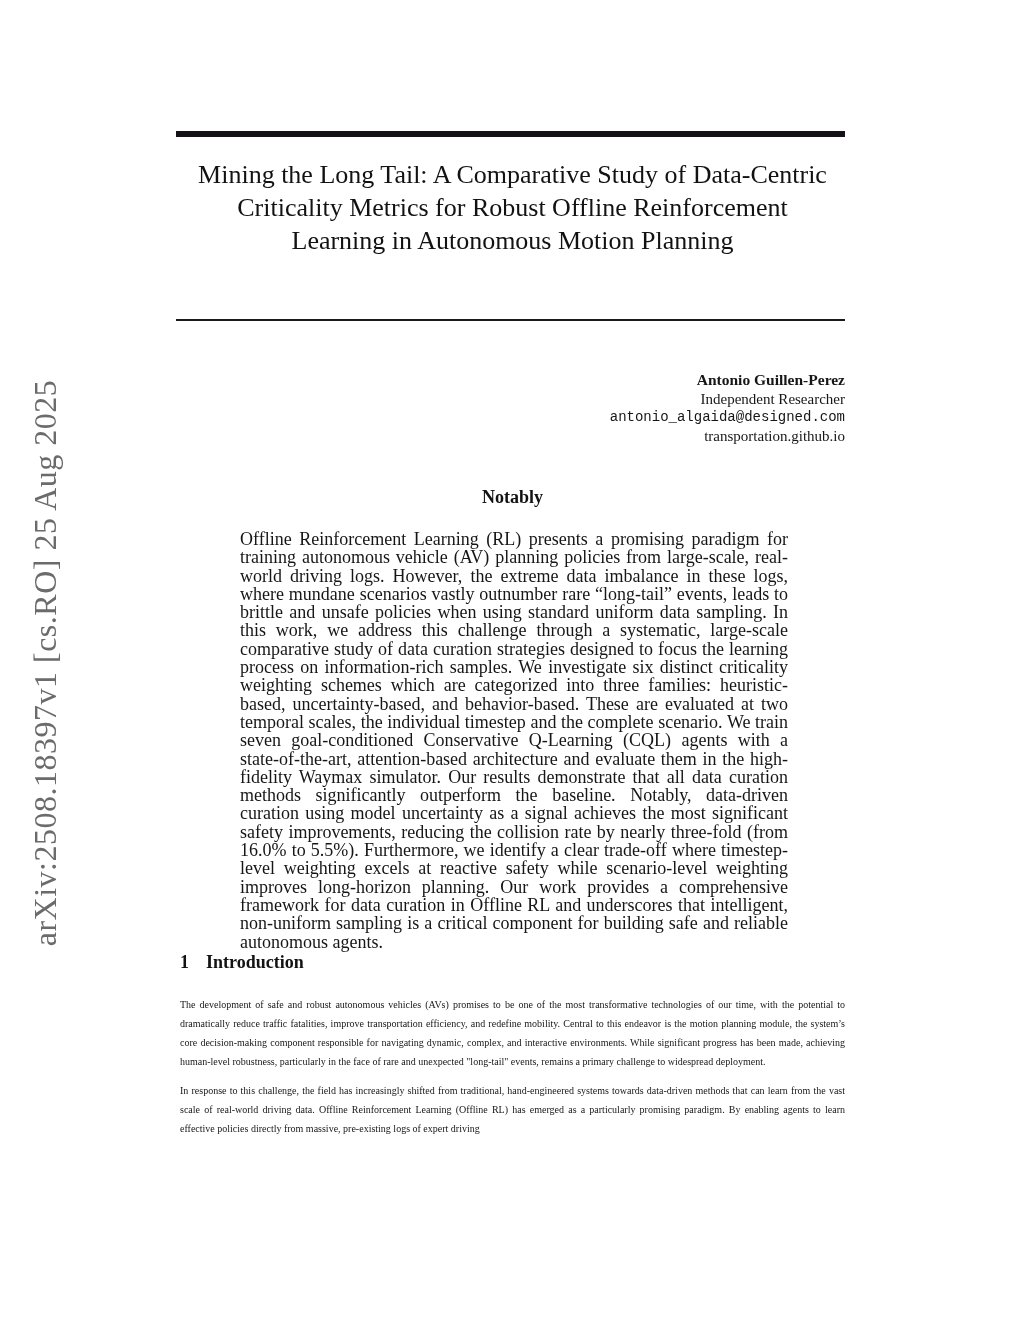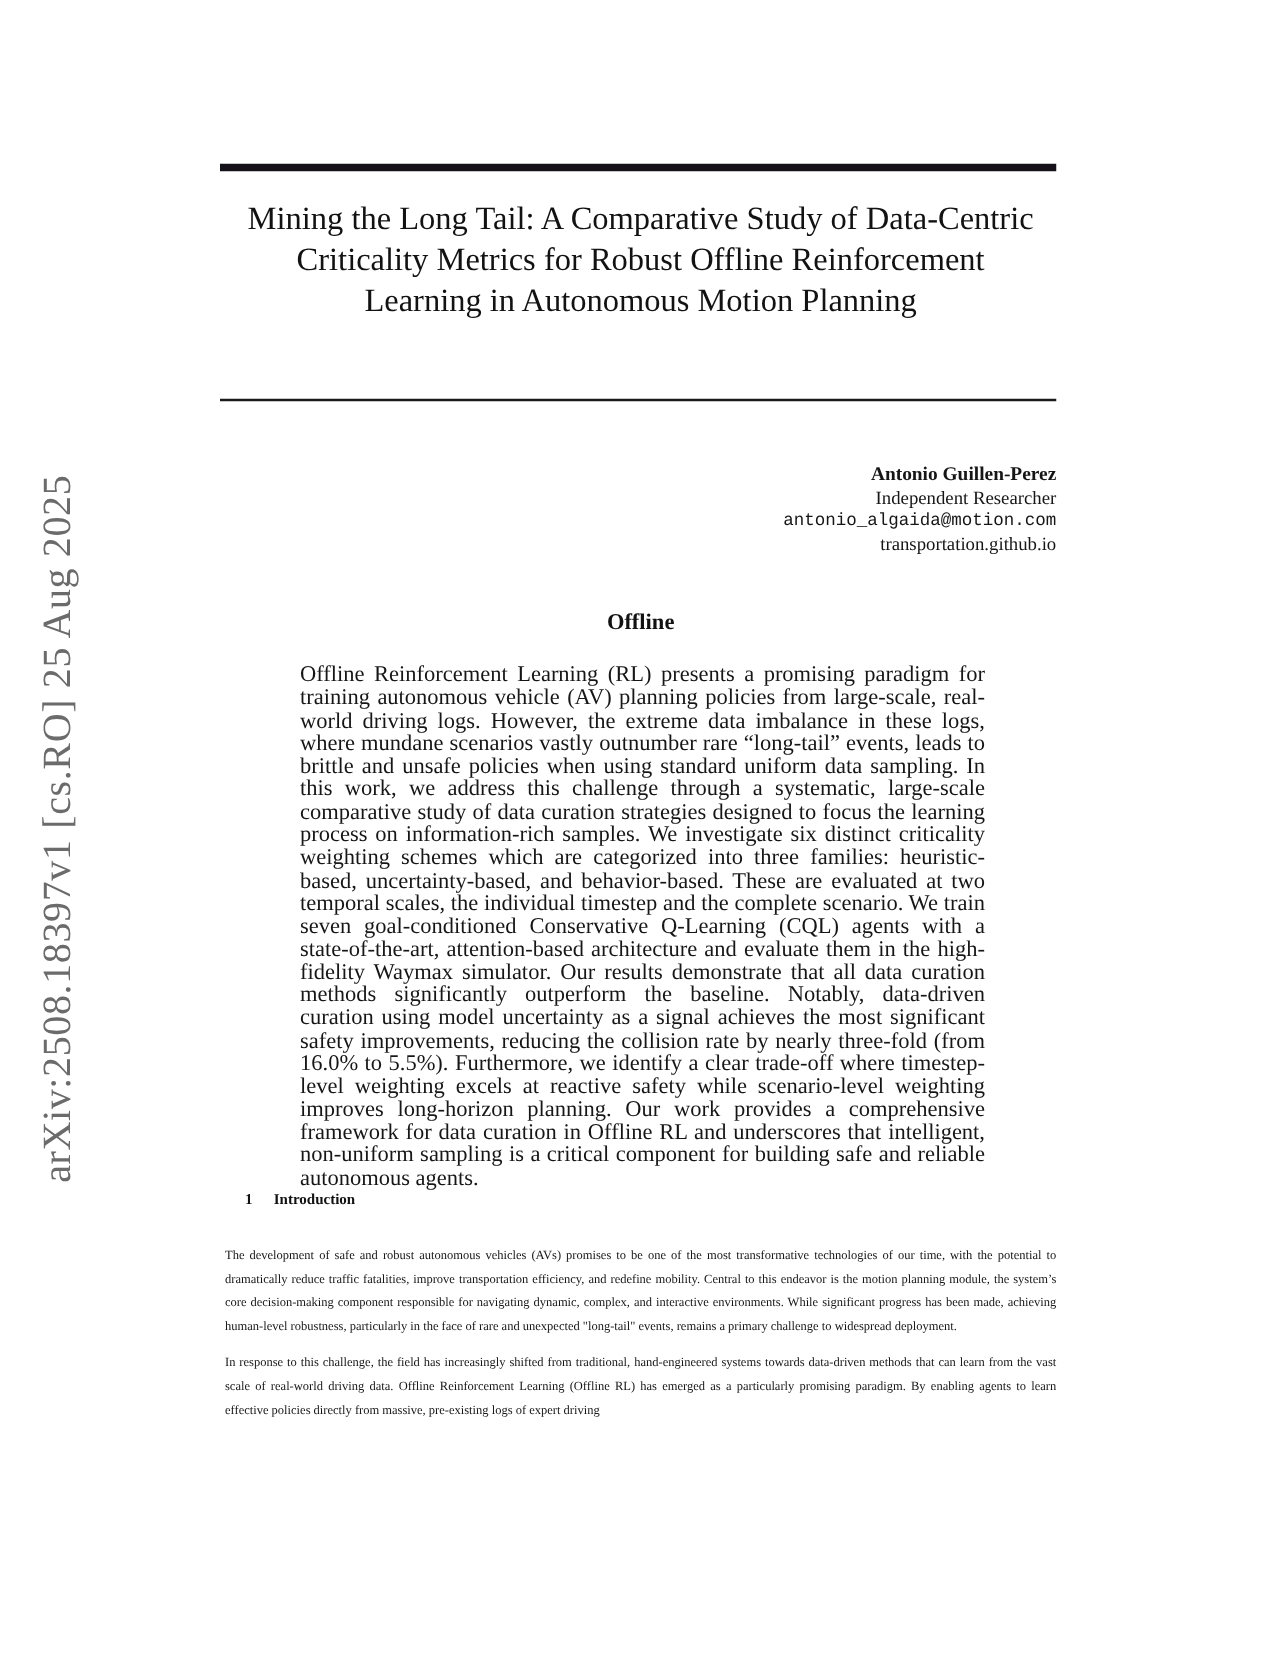--- a/index.html
+++ b/index.html
@@ -86,24 +86,23 @@
     width: 548px;
     text-align: justify;
     font-size: 18px;
     line-height: 18.3px;
   }
   .section-heading {
     position: absolute;
     left: 180px;
     top: 952px;
     width: 665px;
-    font-size: 12px;
+    font-size: 18px;
     font-weight: 700;
     color: #121212;
-    margin-left: 16px;
   }
   .section-heading .sec-num { margin-right: 17px; }
   .intro {
     position: absolute;
     left: 180px;
     top: 995px;
     width: 665px;
     text-align: justify;
     font-size: 10px;
     line-height: 19px;
@@ -121,25 +120,25 @@
 
   <div class="title">
     <span class="inner">Mining the Long Tail: A Comparative Study of Data-Centric Criticality Metrics for Robust Offline Reinforcement Learning in Autonomous Motion Planning</span>
   </div>
 
   <div class="rule-thin"></div>
 
   <div class="authors">
     <div class="author-name">Antonio Guillen-Perez</div>
     <div class="author-affiliation">Independent Researcher</div>
-    <div class="author-email">antonio_algaida@motion.com</div>
+    <div class="author-email">antonio_algaida@designed.com</div>
     <div class="author-website">transportation.github.io</div>
   </div>
 
-  <div class="abstract-heading">Offline</div>
+  <div class="abstract-heading">Notably</div>
 
   <div class="abstract-body">Offline Reinforcement Learning (RL) presents a promising paradigm for training autonomous vehicle (AV) planning policies from large-scale, real-world driving logs. However, the extreme data imbalance in these logs, where mundane scenarios vastly outnumber rare “long-tail” events, leads to brittle and unsafe policies when using standard uniform data sampling. In this work, we address this challenge through a systematic, large-scale comparative study of data curation strategies designed to focus the learning process on information-rich samples. We investigate six distinct criticality weighting schemes which are categorized into three families: heuristic-based, uncertainty-based, and behavior-based. These are evaluated at two temporal scales, the individual timestep and the complete scenario. We train seven goal-conditioned Conservative Q-Learning (CQL) agents with a state-of-the-art, attention-based architecture and evaluate them in the high-fidelity Waymax simulator. Our results demonstrate that all data curation methods significantly outperform the baseline. Notably, data-driven curation using model uncertainty as a signal achieves the most significant safety improvements, reducing the collision rate by nearly three-fold (from 16.0% to 5.5%). Furthermore, we identify a clear trade-off where timestep-level weighting excels at reactive safety while scenario-level weighting improves long-horizon planning. Our work provides a comprehensive framework for data curation in Offline RL and underscores that intelligent, non-uniform sampling is a critical component for building safe and reliable autonomous agents.</div>
 
   <div class="section-heading">
     <span class="sec-num">1</span><span>Introduction</span>
   </div>
 
   <div class="intro">
     <p>The development of safe and robust autonomous vehicles (AVs) promises to be one of the most transformative technologies of our time, with the potential to dramatically reduce traffic fatalities, improve transportation efficiency, and redefine mobility. Central to this endeavor is the motion planning module, the system’s core decision-making component responsible for navigating dynamic, complex, and interactive environments. While significant progress has been made, achieving human-level robustness, particularly in the face of rare and unexpected "long-tail" events, remains a primary challenge to widespread deployment.</p>
     <p>In response to this challenge, the field has increasingly shifted from traditional, hand-engineered systems towards data-driven methods that can learn from the vast scale of real-world driving data. Offline Reinforcement Learning (Offline RL) has emerged as a particularly promising paradigm. By enabling agents to learn effective policies directly from massive, pre-existing logs of expert driving</p>

